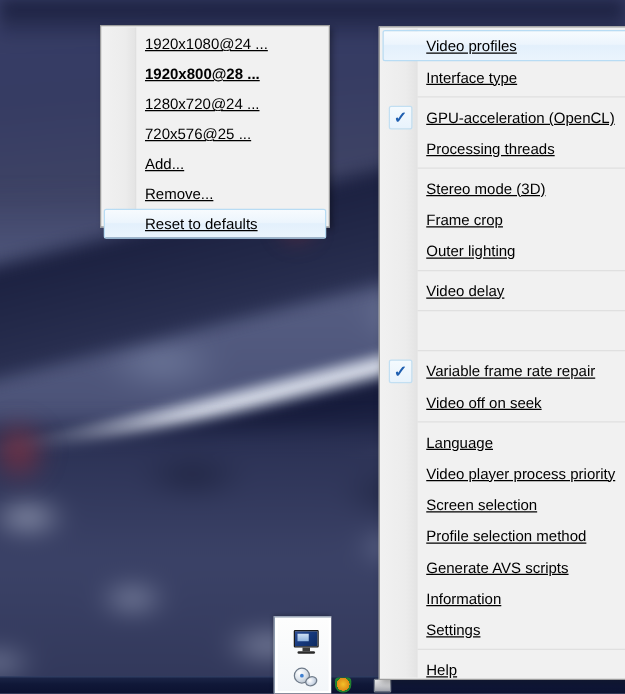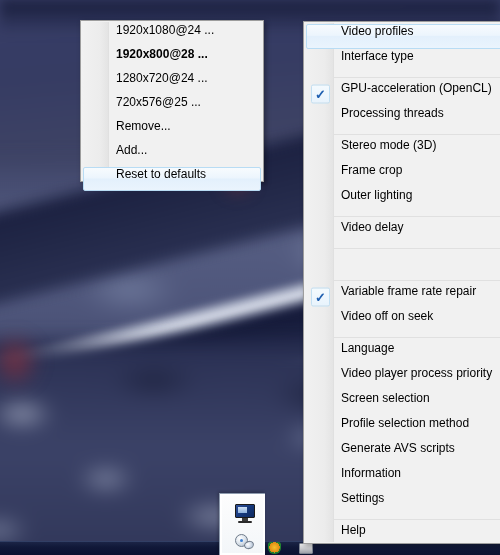--- a/index.html
+++ b/index.html
@@ -145,27 +145,29 @@
     left: 1px; top: 1px; bottom: 1px;
     width: 28px;
     background: linear-gradient(90deg, #f1f1f1 0%, #ececec 70%, #e4e4e4 100%);
     border-right: 1px solid #e0e0e0;
     pointer-events: none;
   }
 
   .menu-item {
     position: relative;
     display: flex;
+    align-items: center;
     height: 25px;
     padding: 0 6px 0 0;
     margin: 0 2px;
     cursor: default;
     box-sizing: border-box;
     border: 1px solid transparent;
     z-index: 1;
+    text-decoration: underline;
   }
   .menu-item .gutter {
     flex: 0 0 28px;
     height: 100%;
     position: relative;
   }
   .menu-item .label {
     flex: 1 1 auto;
     padding-left: 6px;
     white-space: nowrap;
@@ -481,28 +483,28 @@
         <div class="label">1280x720@24 ...</div>
         <div class="arrow"></div>
       </div>
       <div class="menu-item">
         <div class="gutter"></div>
         <div class="label">720x576@25 ...</div>
         <div class="arrow"></div>
       </div>
       <div class="menu-item">
         <div class="gutter"></div>
+        <div class="label">Add...</div>
+        <div class="arrow"></div>
+      </div>
+      <div class="menu-item">
+        <div class="gutter"></div>
         <div class="label">Remove...</div>
         <div class="arrow"></div>
       </div>
-      <div class="menu-item">
-        <div class="gutter"></div>
-        <div class="label">Add...</div>
-        <div class="arrow"></div>
-      </div>
       <div class="menu-item hl">
         <div class="gutter"></div>
         <div class="label">Reset to defaults</div>
         <div class="arrow"></div>
       </div>
     </div>
 
 </div>
 
 </body></html>

